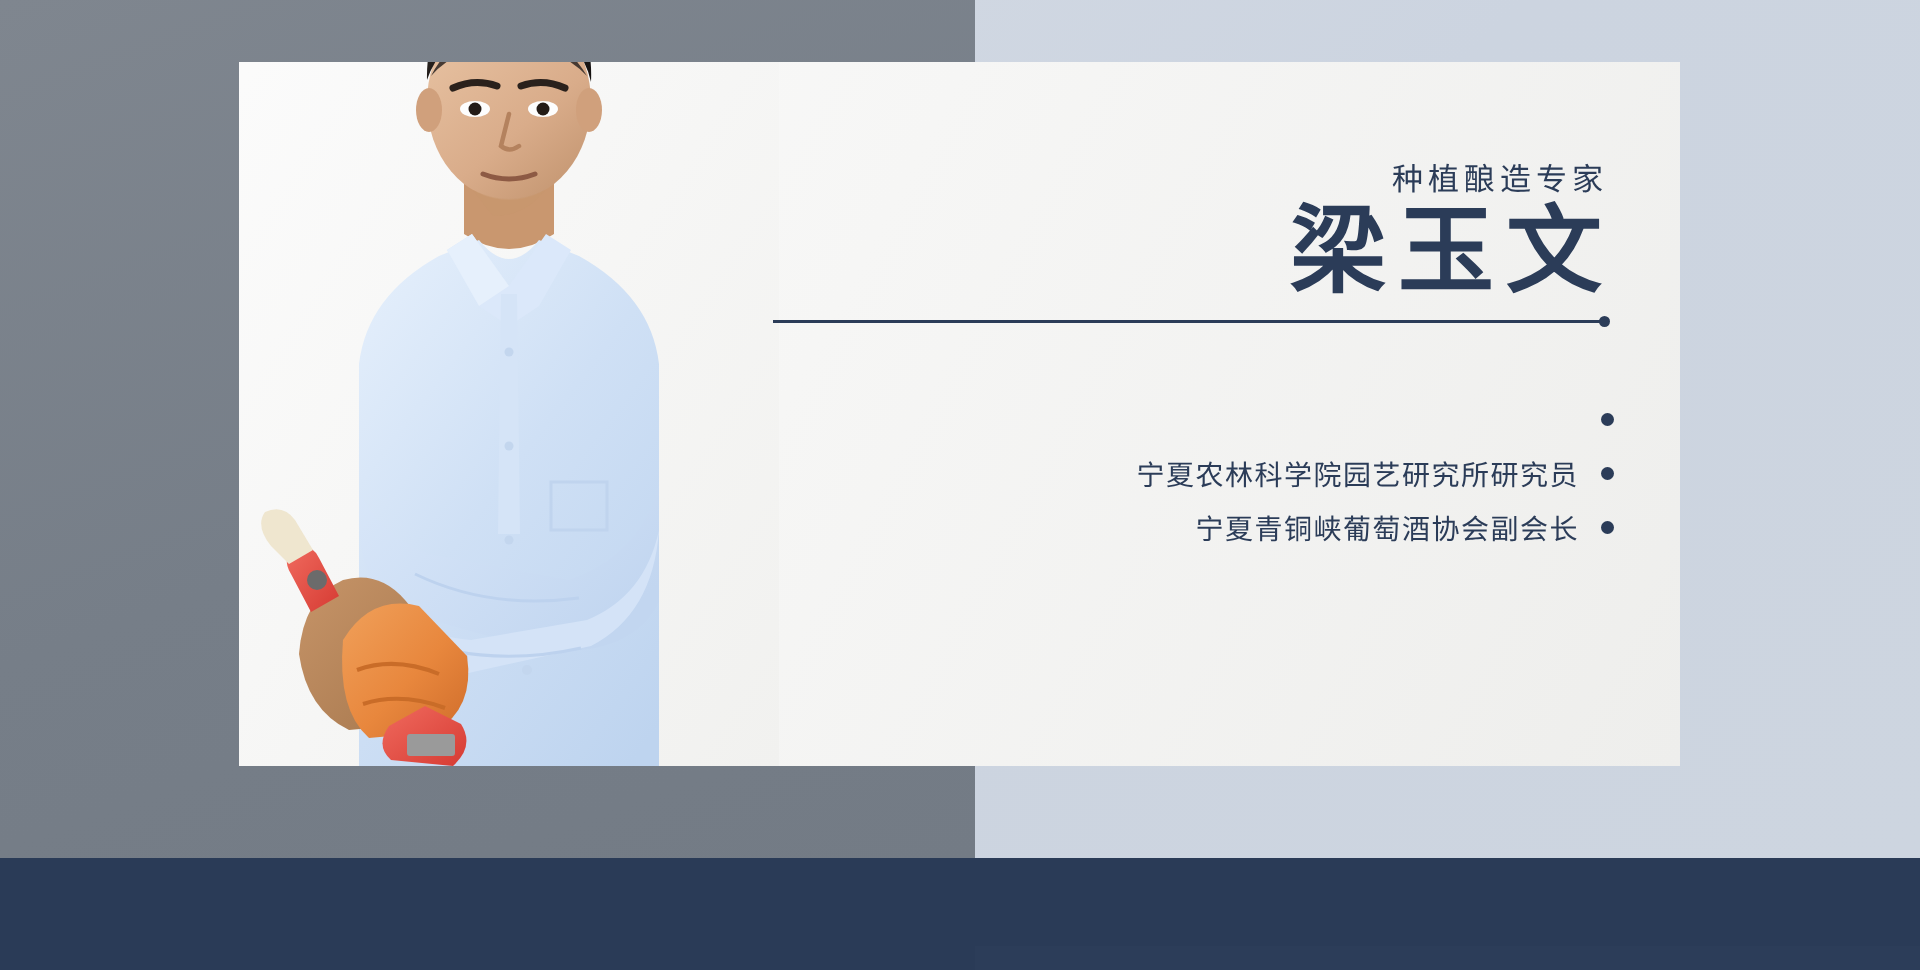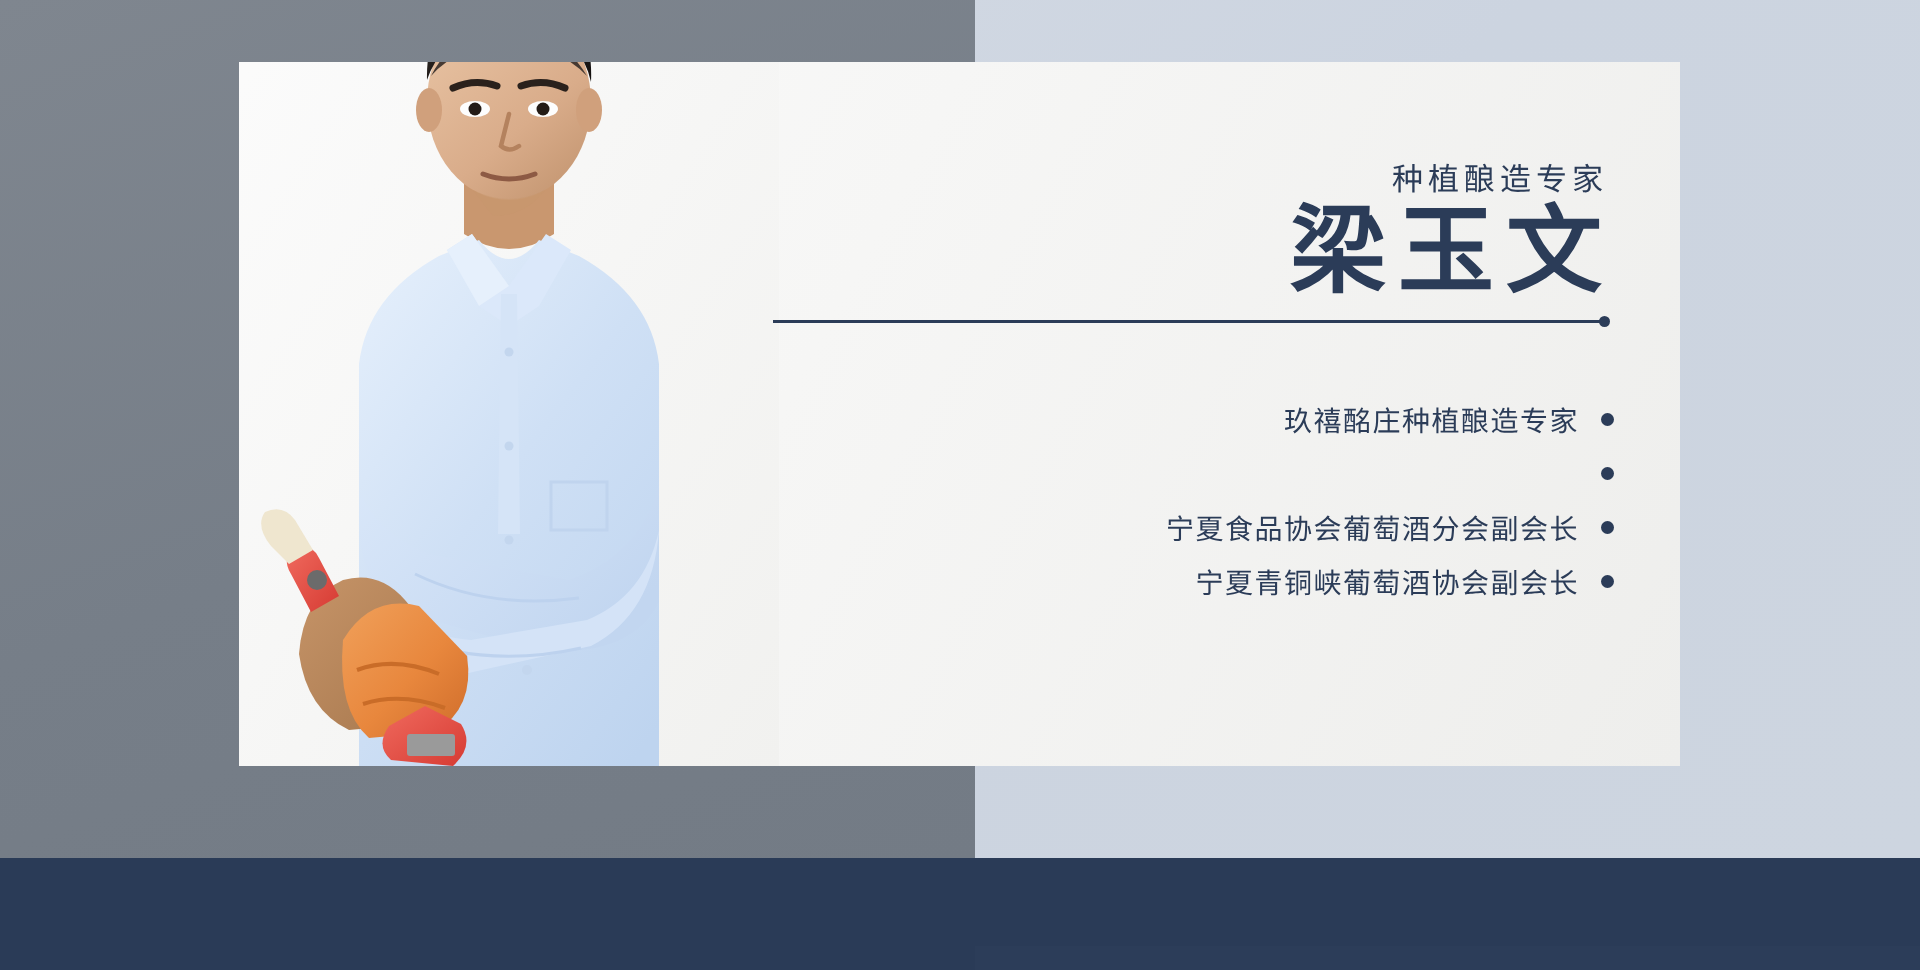--- a/index.html
+++ b/index.html
@@ -283,28 +283,24 @@
 
       <div class="name">梁玉文</div>
 
       <div class="divider-wrap">
         <div class="divider-line"></div>
         <div class="divider-dot"></div>
       </div>
 
       <ul class="credentials">
         <li class="credential-item">
-          <span class="credential-text">玖禧酩庄种植酿造专家</span>
           <span class="credential-bullet"></span>
         </li>
         <li class="credential-item">
-          <span class="credential-bullet"></span>
-        </li>
-        <li class="credential-item">
-          <span class="credential-text">宁夏食品协会葡萄酒分会副会长</span>
+          <span class="credential-text">宁夏农林科学院园艺研究所研究员</span>
           <span class="credential-bullet"></span>
         </li>
         <li class="credential-item">
           <span class="credential-text">宁夏青铜峡葡萄酒协会副会长</span>
           <span class="credential-bullet"></span>
         </li>
       </ul>
 
     </div>
   </div>

